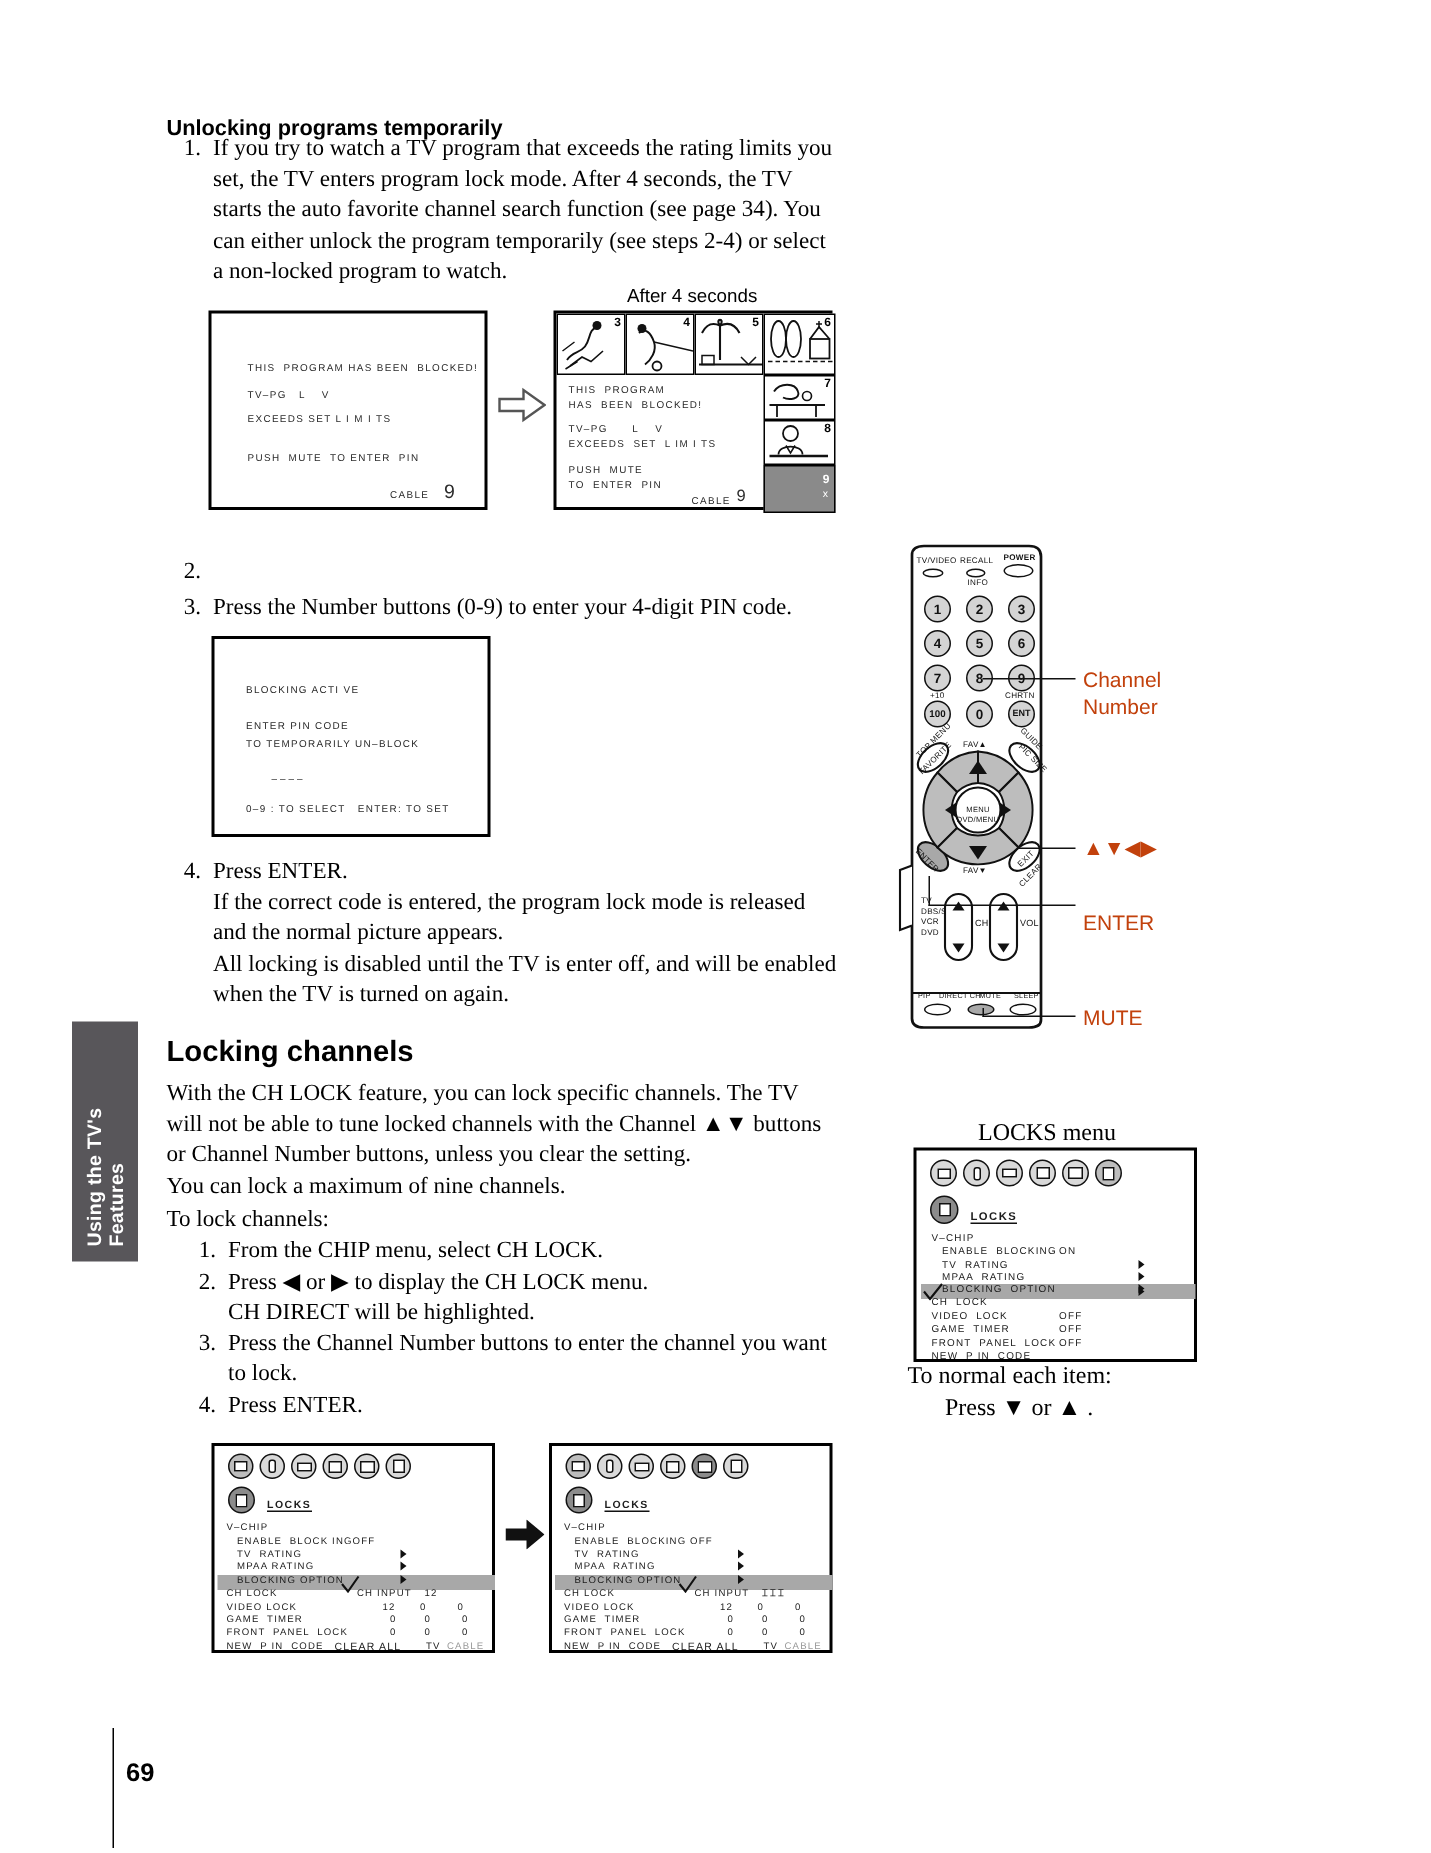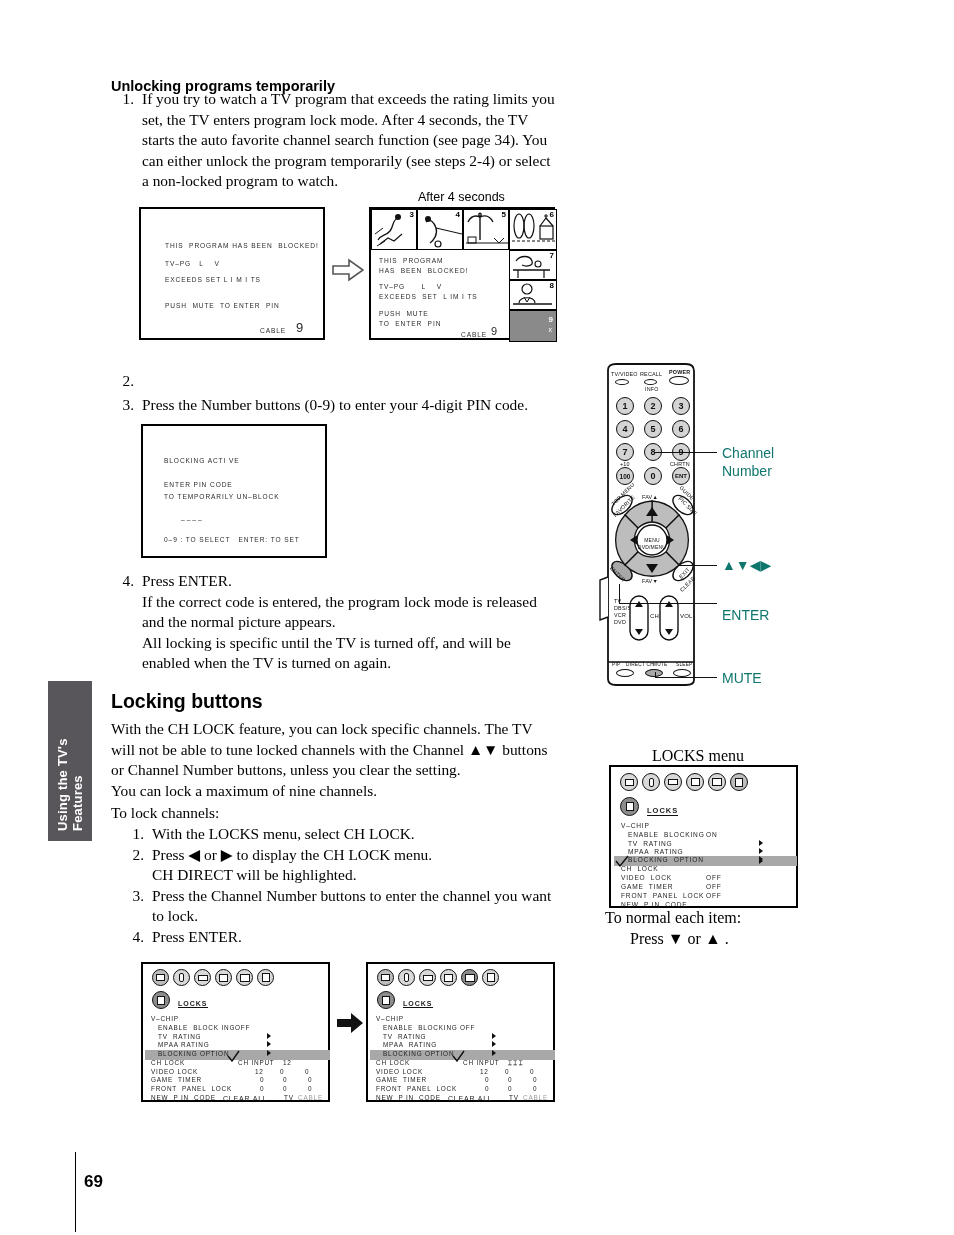--- a/index.html
+++ b/index.html
@@ -114,21 +114,21 @@
   }
   .rnum {
     position:absolute; width:18px; height:18px; border-radius:50%;
     border:1.7px solid #111; background:#d4d4d4;
     display:flex; align-items:center; justify-content:center;
     font-family:"Liberation Sans", sans-serif; font-size:9px; font-weight:bold; color:#111;
   }
   .leader { position:absolute; background:#111; }
   .callout {
     position:absolute; font-family:"Liberation Sans", sans-serif;
-    font-size:14px; color:#0f766e;
+    font-size:14px; color:#c2410c;
   }
 </style>
 </head>
 <body>
 
 <div class="page">
 
   <div class="side-tab">
     <div class="vert">
       <span>Using the TV's</span>
@@ -256,34 +256,34 @@
     <div class="osd osd-l" style="left:21px; top:67px;">TO TEMPORARILY UN–BLOCK</div>
     <div class="osd osd-l" style="left:38px; top:90px; letter-spacing:2px;">––––</div>
     <div class="osd osd-l" style="left:21px; top:110px;">0–9 : TO SELECT   ENTER: TO SET</div>
   </div>
 
   <div class="olist body-txt" style="left:111px; top:571px; width:450px;">
     <div class="oitem">
       <span class="marker">4.</span>
       <span>Press ENTER.</span>
       <div class="sub-p">If the correct code is entered, the program lock mode is released and the normal picture appears.</div>
-      <div class="sub-p">All locking is specific until the TV is turned off, and will be enabled when the TV is turned on again.</div>
-    </div>
-  </div>
-
-  <div class="h1" style="position:absolute; left:111px; top:690px;">Locking buttons</div>
+      <div class="sub-p">All locking is disabled until the TV is enter off, and will be enabled when the TV is turned on again.</div>
+    </div>
+  </div>
+
+  <div class="h1" style="position:absolute; left:111px; top:690px;">Locking channels</div>
 
   <div class="body-txt" style="position:absolute; left:111px; top:719px; width:442px;">With the CH LOCK feature, you can lock specific channels. The TV will not be able to tune locked channels with the Channel ▲▼ buttons or Channel Number buttons, unless you clear the setting.</div>
   <div class="body-txt" style="position:absolute; left:111px; top:781px; width:442px;">You can lock a maximum of nine channels.</div>
   <div class="body-txt" style="position:absolute; left:111px; top:803px; width:442px;">To lock channels:</div>
 
   <div class="olist body-txt" style="left:121px; top:824px; width:440px;">
     <div class="oitem">
       <span class="marker">1.</span>
-      <span>With the LOCKS menu, select CH LOCK.</span>
+      <span>From the CHIP menu, select CH LOCK.</span>
     </div>
     <div class="oitem">
       <span class="marker">2.</span>
       <span>Press ◀ or ▶ to display the CH LOCK menu.</span>
       <div>CH DIRECT will be highlighted.</div>
     </div>
     <div class="oitem">
       <span class="marker">3.</span>
       <span>Press the Channel Number buttons to enter the channel you want to lock.</span>
     </div>

